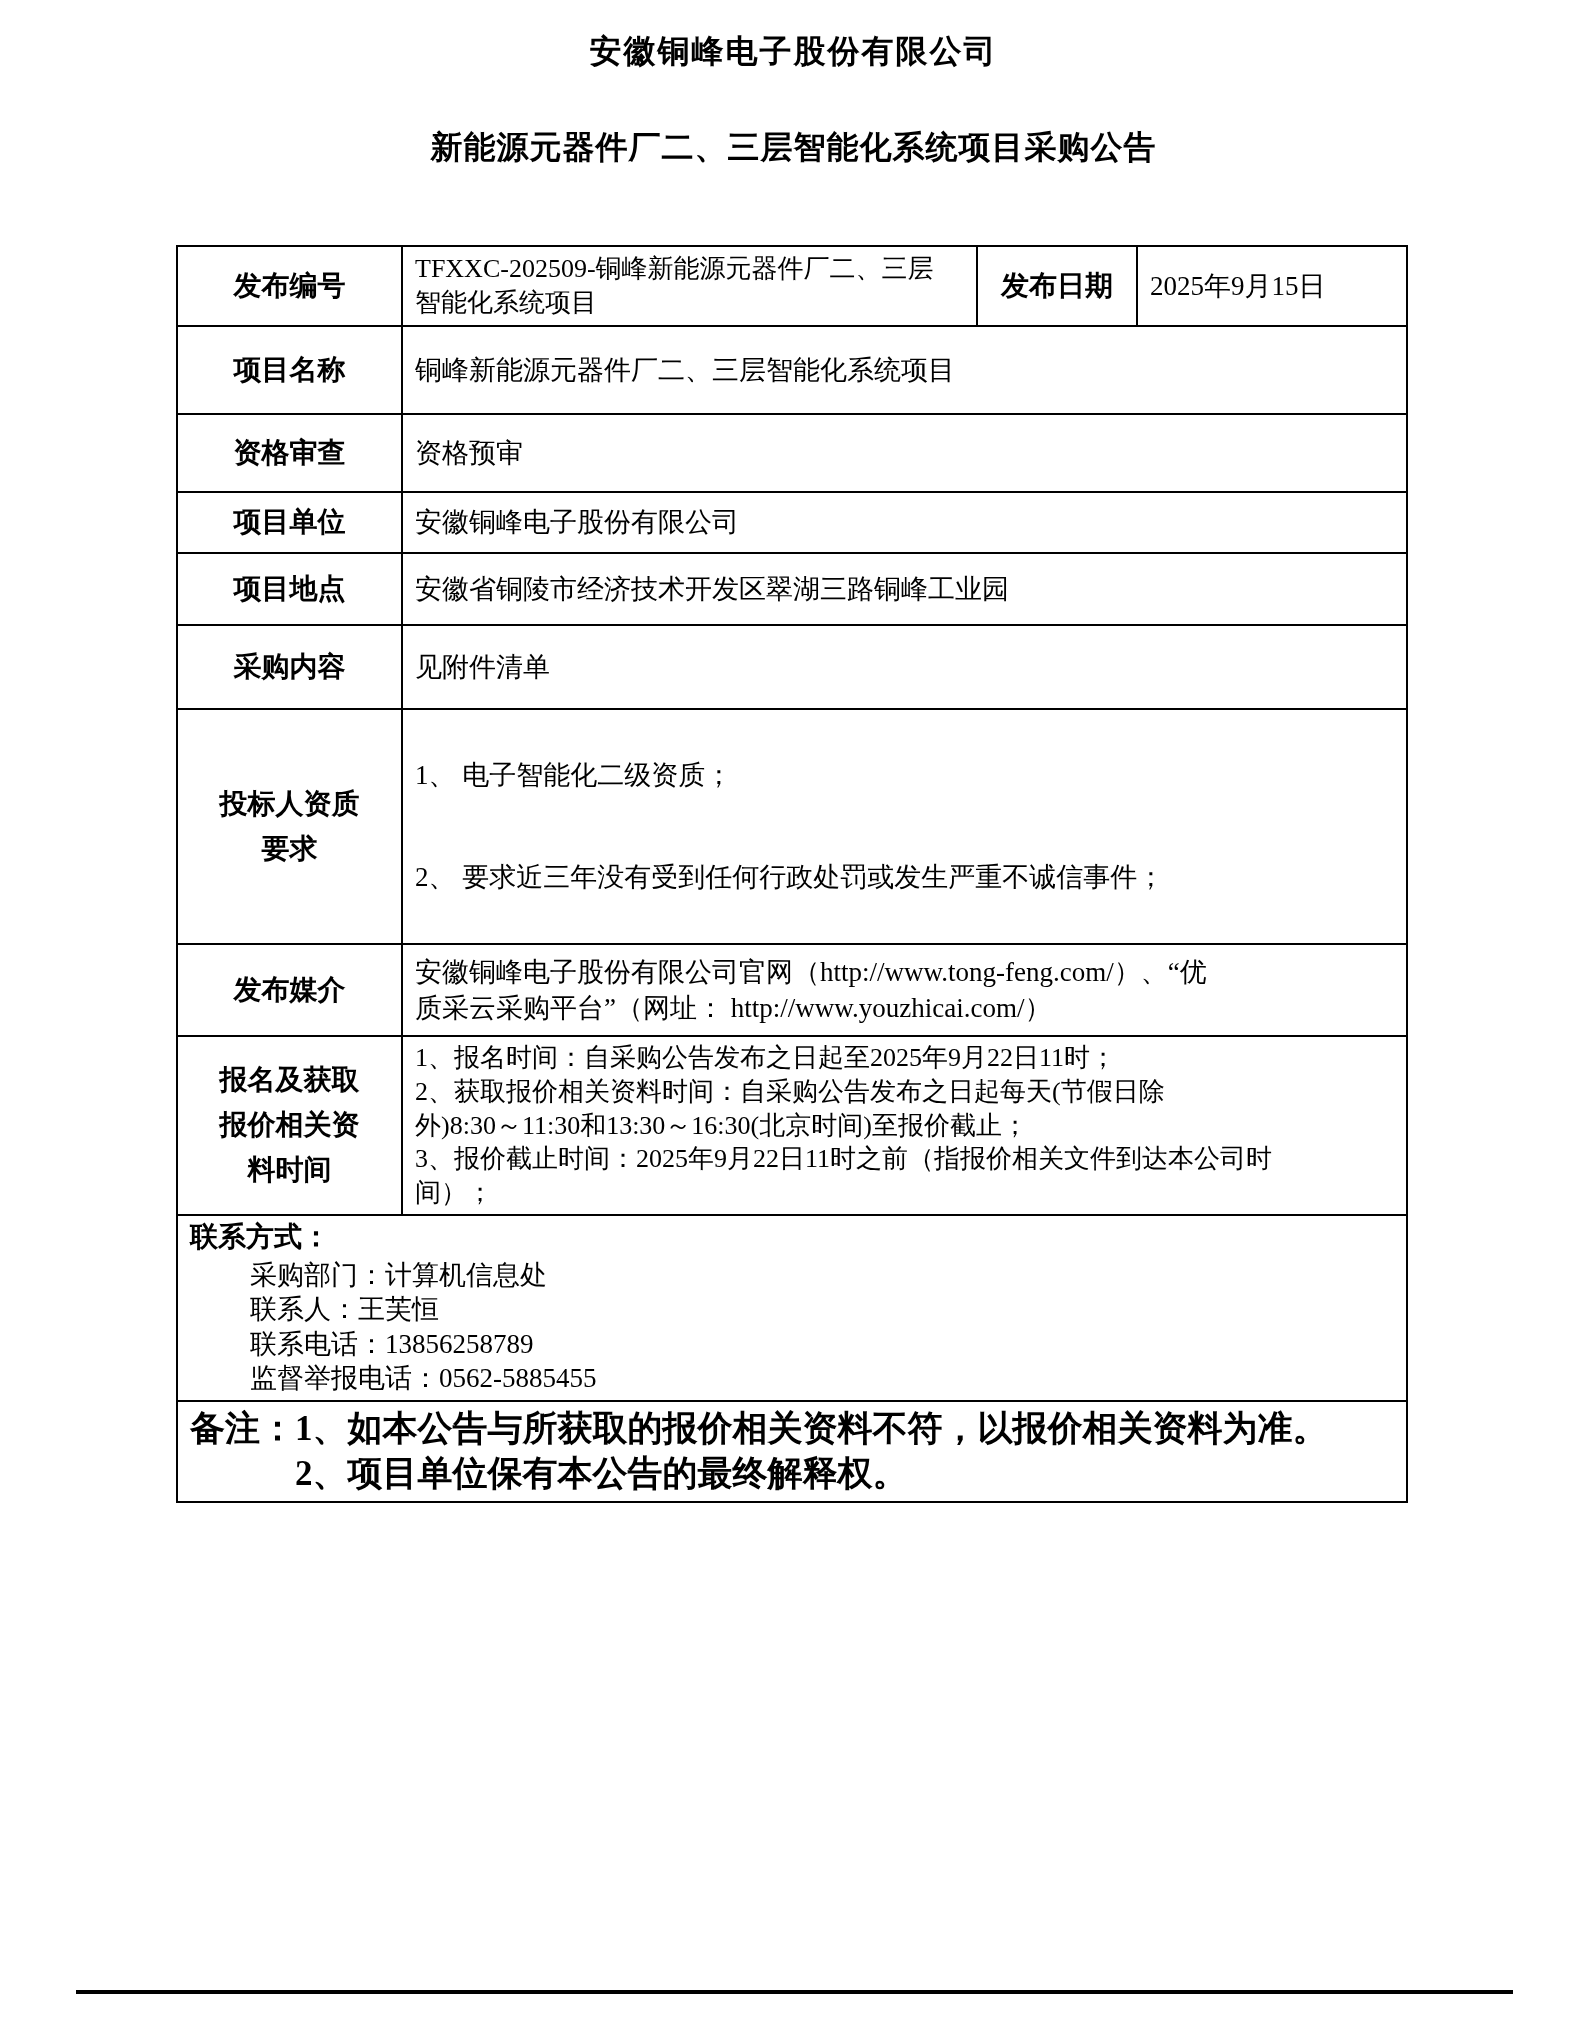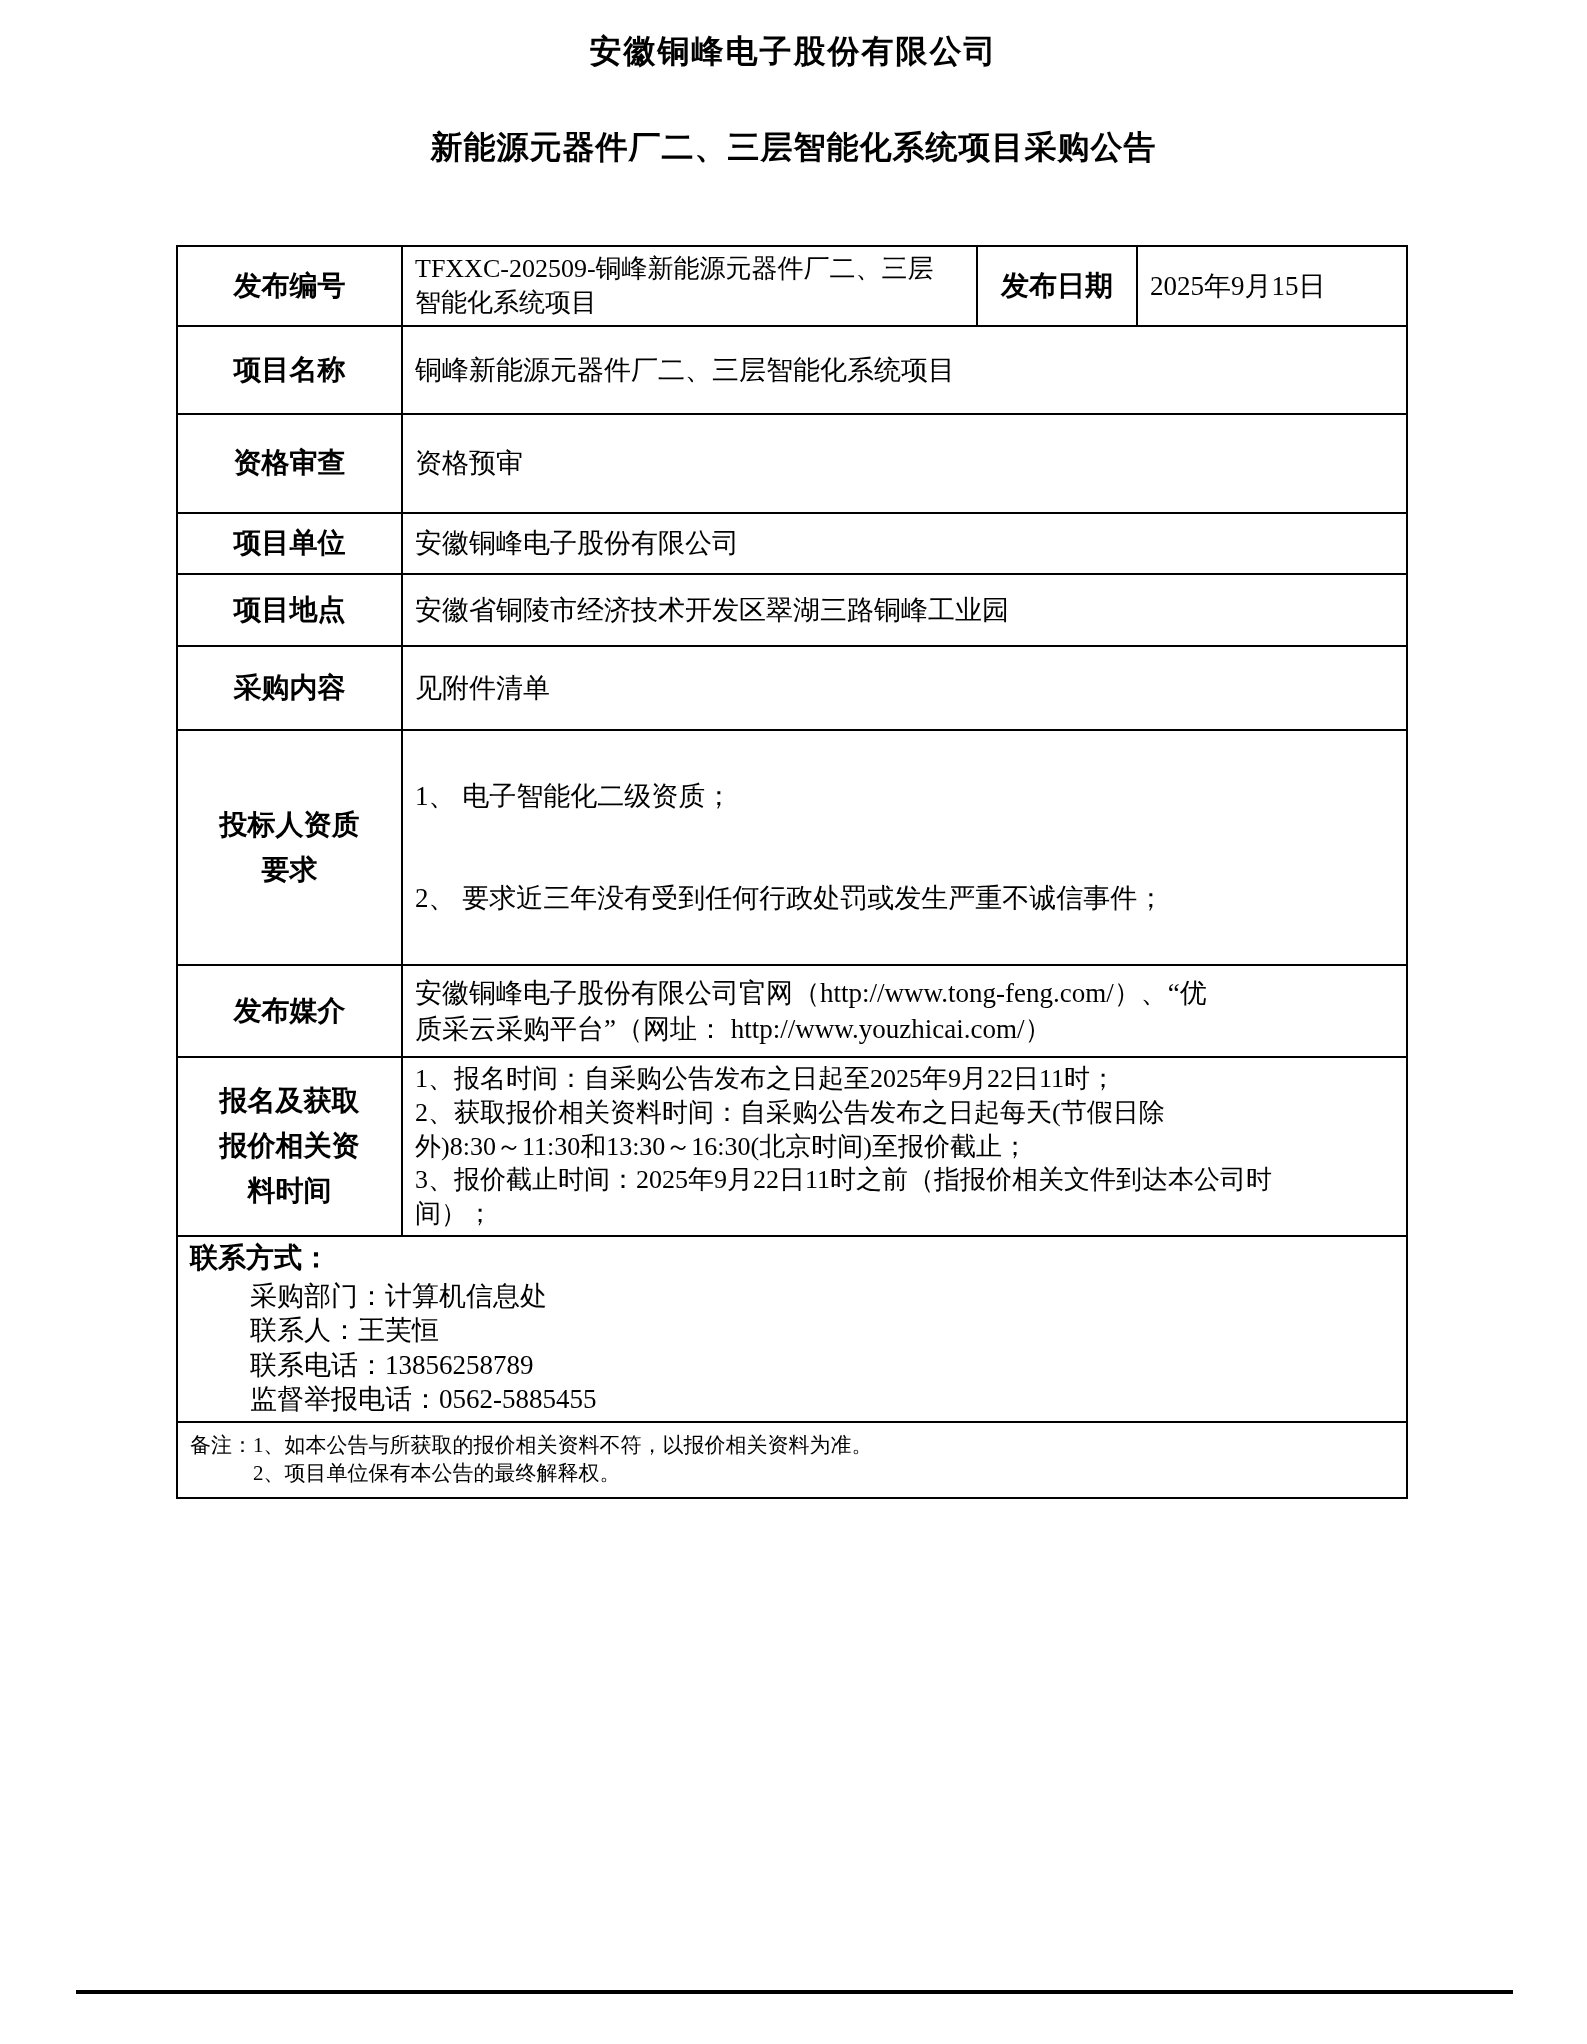--- a/index.html
+++ b/index.html
@@ -34,37 +34,37 @@
   }
   td.val {
     font-size: 27px; font-weight: normal; text-align: left;
     white-space: pre-line; line-height: 1.35;
   }
   td.val.multiline { line-height: 1.3; font-size: 26px; }
   td.val.spaced { line-height: 1.9; }
   td.date-val { font-size: 27px; text-align: left; white-space: nowrap; }
   tr.r-pubno   { height: 80px; font-family: Liberation Serif, serif; }
   tr.r-name    { height: 88px; }
-  tr.r-qual    { height: 99px; }
+  tr.r-qual    { height: 78px; }
   tr.r-unit    { height: 61px; }
   tr.r-loc     { height: 72px; }
   tr.r-content { height: 84px; }
   tr.r-bidder  { height: 235px; }
   tr.r-media   { height: 92px; }
   tr.r-time    { height: 160px; }
   tr.r-contact { height: 162px; }
   tr.r-remarks { height: 76px; }
   td.contact-cell { padding: 6px 12px; vertical-align: top; }
   .contact-title { font-size: 28px; font-weight: bold; line-height: 1.2; }
   .contact-lines {
     font-size: 27px; font-weight: normal; white-space: pre-line;
     padding-left: 60px; line-height: 1.28; margin-top: 4px;
   }
   td.remarks-cell {
-    font-size: 21px; font-weight: normal; white-space: pre-line;
+    font-size: 35px; font-weight: bold; white-space: pre-line;
     line-height: 1.3; padding: 4px 10px;
   }
   .footer-rule {
     position: absolute; left: 76px; right: 74px; top: 1990px;
     height: 4px; background: #000;
   }
 </style>
 </head>
 <body>
 

